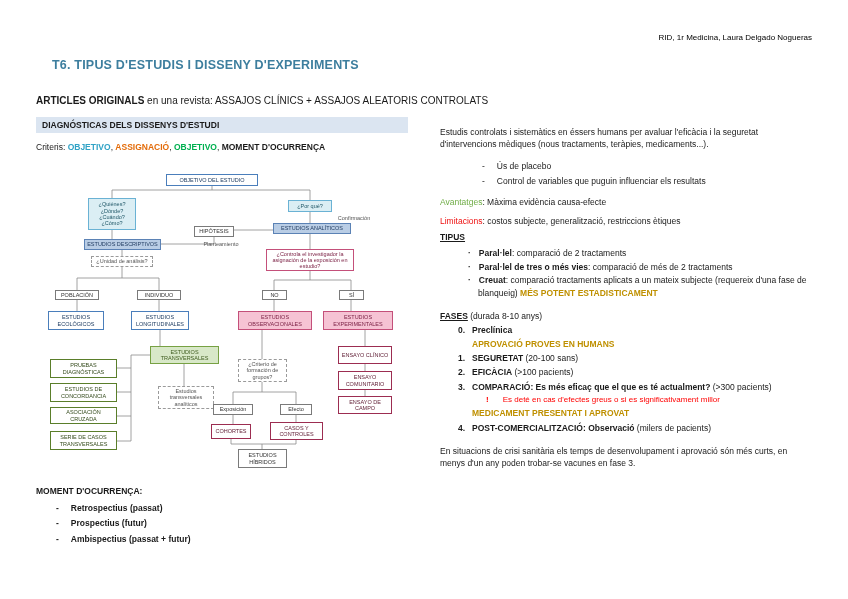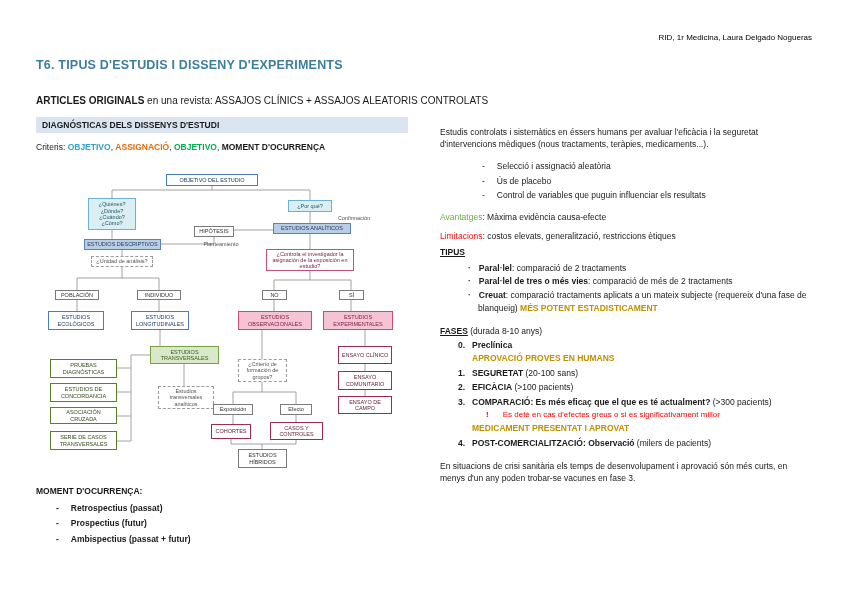--- a/index.html
+++ b/index.html
@@ -7,21 +7,21 @@
     width:848px; height:599px; position:relative; overflow:hidden;
     font-family:"Liberation Sans", sans-serif; color:#1a1a1a;
   }
   .b { font-weight:bold; }
   .u { text-decoration:underline; }
   .gold { color:#bf9000; }
   .green-label { color:#70ad47; }
   .red-label { color:#ee1111; }
 
   .doc-header { position:absolute; top:33px; right:36px; font-size:8px; color:#000; }
-  .page-title { position:absolute; top:58px; left:36px; margin:0; font-size:12.5px; font-weight:bold; color:#3d7e9e; letter-spacing:.2px; }
+  .page-title { position:absolute; top:58px; left:52px; margin:0; font-size:12.5px; font-weight:bold; color:#3d7e9e; letter-spacing:.2px; }
   .intro-line { position:absolute; top:95px; left:36px; margin:0; font-size:10px; }
 
   .col-left  { position:absolute; left:36px;  top:117px; width:372px; }
   .col-right { position:absolute; left:440px; top:117px; width:372px; }
   .section-band { background:#dbe5f1; font-weight:bold; font-size:8.5px; padding:3px 6px; }
 
   .criteria { margin:9px 0 0; font-size:8.5px; font-weight:bold; }
   .criteria .plain { font-weight:normal; }
   .c-finalitat { color:#31a3c6; }
   .c-assignacio { color:#e36c0a; }
@@ -147,27 +147,26 @@
       <li>Prospectius (futur)</li>
       <li>Ambispectius (passat + futur)</li>
     </ul>
   </div>
 
   <div class="col-right">
 
     <p class="para">Estudis controlats i sistemàtics en éssers humans per avaluar l'eficàcia i la seguretat d'intervencions mèdiques (nous tractaments, teràpies, medicaments...).</p>
 
     <ul class="dash-list">
-      <li>Selecció i assignació aleatòria</li>
       <li>Ús de placebo</li>
       <li>Control de variables que puguin influenciar els resultats</li>
     </ul>
 
     <p class="tag-line"><span class="green-label">Avantatges</span><span>: Màxima evidència causa-efecte</span></p>
-    <p class="tag-line"><span class="red-label">Limitacions</span><span>: costos elevats, generalització, restriccions ètiques</span></p>
+    <p class="tag-line"><span class="red-label">Limitacions</span><span>: costos subjecte, generalització, restriccions ètiques</span></p>
 
     <p class="tipus-title">TIPUS</p>
     <ul class="dot-list">
       <li><span class="b">Paral·lel</span><span>: comparació de 2 tractaments</span><span class="gold b"></span></li>
       <li><span class="b">Paral·lel de tres o més vies</span><span>: comparació de més de 2 tractaments</span><span class="gold b"></span></li>
       <li><span class="b">Creuat</span><span>: comparació tractaments aplicats a un mateix subjecte (requereix d'una fase de blanqueig) </span><span class="gold b">MÉS POTENT ESTADISTICAMENT</span></li>
     </ul>
 
     <p class="fases-title-line"><span class="b u">FASES</span><span> (durada 8-10 anys)</span></p>
 

